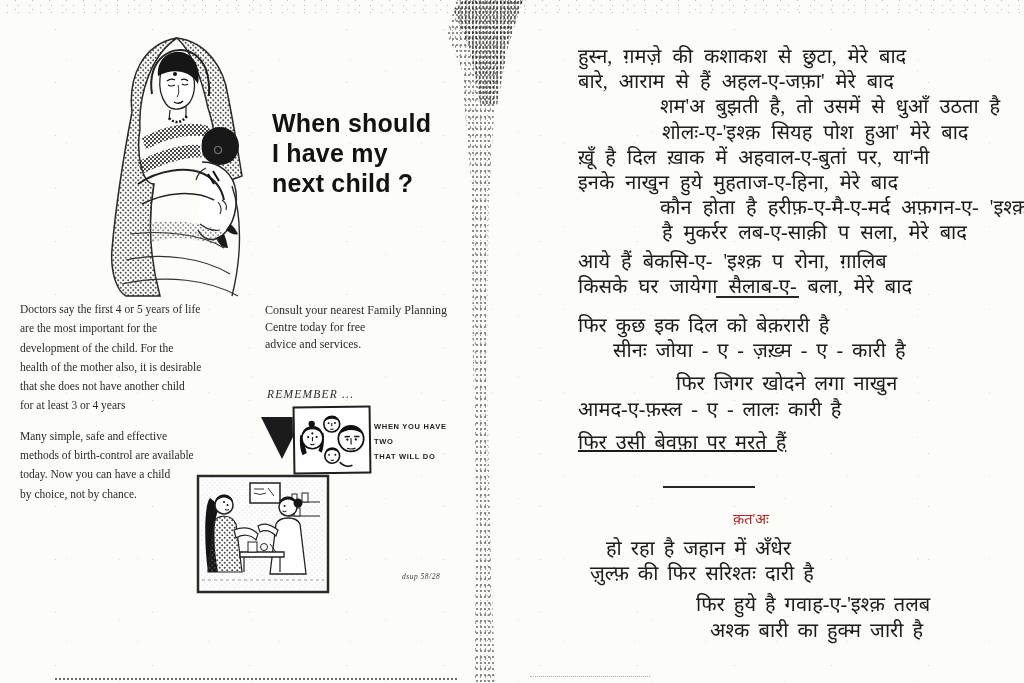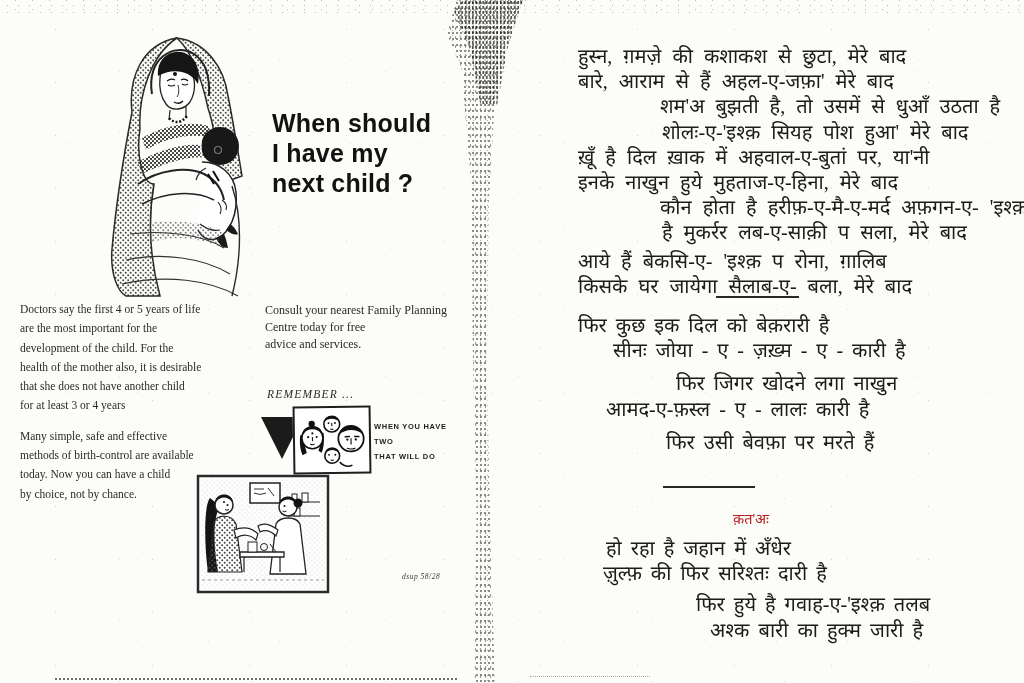--- a/index.html
+++ b/index.html
@@ -290,32 +290,32 @@
       <div class="pline">किसके घर जायेगा सैलाब-ए- बला, मेरे बाद</div>
     </div>
 
   <div class="rule1"></div>
 
   <div class="poem g2">
 
   <div class="pline">फिर कुछ इक दिल को बेक़रारी है</div>
       <div class="pline" style="margin-left: 35px;">सीनः जोया - ए - ज़ख़्म - ए - कारी है</div>
       <div class="pline" style="margin-left: 98px; margin-top: 8px;">फिर जिगर खोदने लगा नाखुन</div>
-      <div class="pline" style="margin-left: 28px;">आमद-ए-फ़स्ल - ए - लालः कारी है</div>
-      <div class="pline" style="margin-left: 88px; margin-top: 8px;">फिर उसी बेवफ़ा पर मरते हैं</div>
+      <div class="pline" style="">आमद-ए-फ़स्ल - ए - लालः कारी है</div>
+      <div class="pline" style="margin-top: 8px; text-decoration: underline;">फिर उसी बेवफ़ा पर मरते हैं</div>
     </div>
 
   <div class="rule2"></div>
 
   <div class="qata-head">क़त'अः</div>
 
   <div class="poem qata">
 
   <div class="pline" style="margin-left: 28px;">हो रहा है जहान में अँधेर</div>
-      <div class="pline" style="margin-left: 25px;">ज़ुल्फ़ की फिर सरिश्तः दारी है</div>
+      <div class="pline" style="margin-left: 12px;">ज़ुल्फ़ की फिर सरिश्तः दारी है</div>
       <div class="pline" style="margin-left: 118px; margin-top: 6px;">फिर हुये है गवाह-ए-'इश्क़ तलब</div>
       <div class="pline" style="margin-left: 132px;">अश्क बारी का हुक्म जारी है</div>
     </div>
 
   <div class="speck-all"></div>
   <div class="speck-top"></div>
   <div class="gutter"></div>
   <div class="gutter-top"></div>
   <div class="bottom-dots"></div>
   <div class="bottom-dots2"></div>

